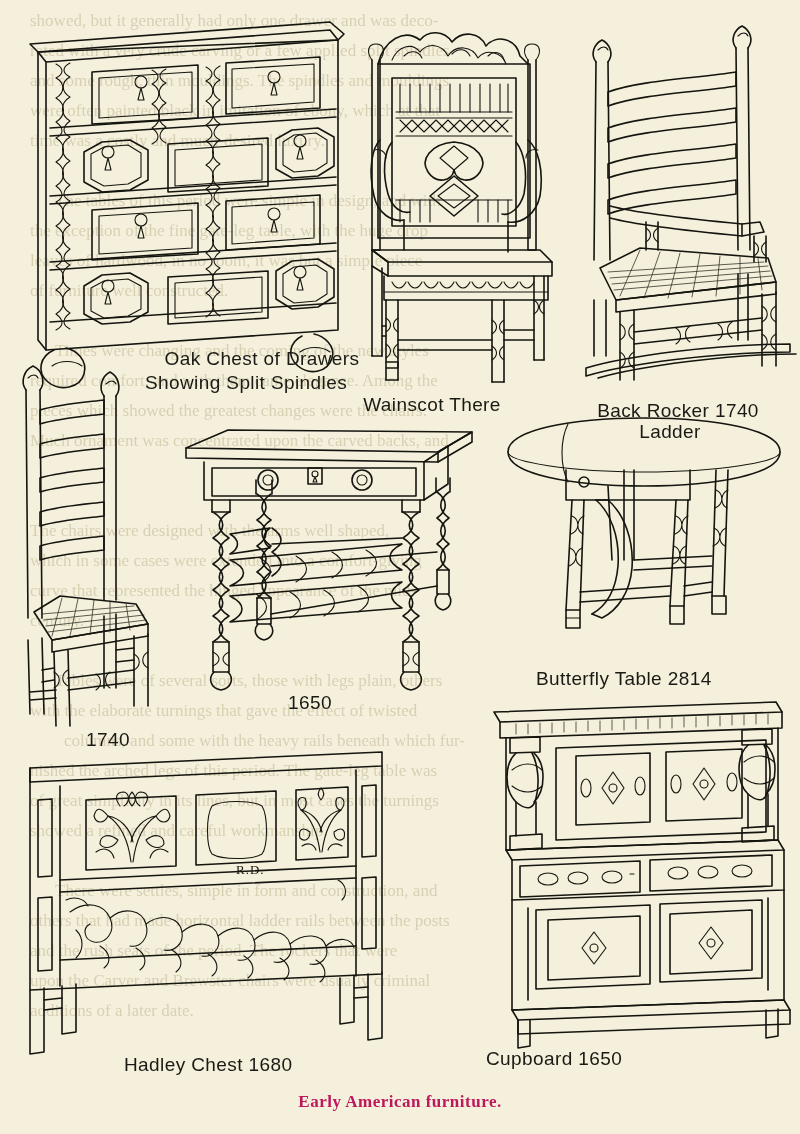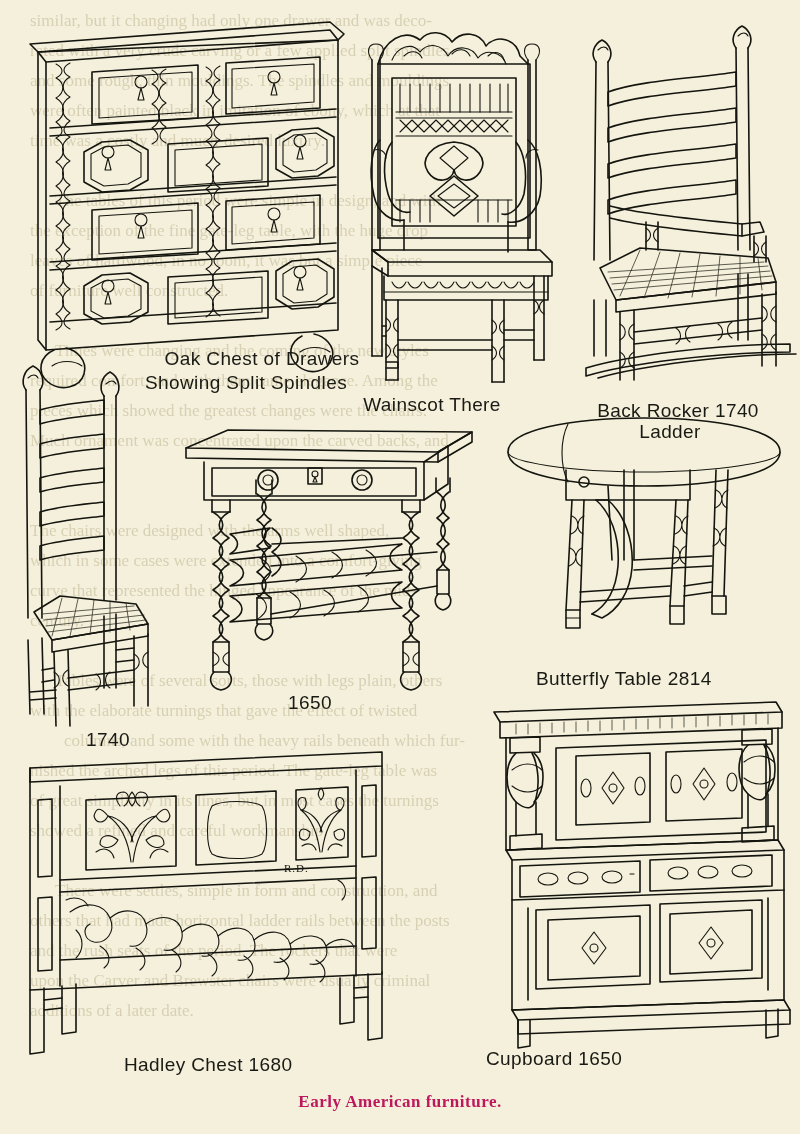--- a/index.html
+++ b/index.html
@@ -90,21 +90,21 @@
     fill: none;
     stroke: #2a2a1f;
     stroke-width: 0.75;
     stroke-linecap: round;
   }
 </style>
 </head>
 <body>
 
 <div class="bleed-layer">
-  <div class="bleed-line" style="left:30px; top:6px;">similar, but it changing had only one drawer and was deco-</div>
+  <div class="bleed-line" style="left:30px; top:6px;">showed, but it generally had only one drawer and was deco-</div>
   <div class="bleed-line" style="left:30px; top:36px;">rated with a very crude carving or a few applied split spindles</div>
   <div class="bleed-line" style="left:30px; top:66px;">and some rough, thin mouldings. The spindles and mouldings</div>
   <div class="bleed-line" style="left:30px; top:96px;">were often painted black in imitation of ebony, which at that</div>
   <div class="bleed-line" style="left:30px; top:126px;">time was a costly and much-desired luxury.</div>
   <div class="bleed-line" style="left:55px; top:186px;">The tables of this period were simple in design, and with</div>
   <div class="bleed-line" style="left:30px; top:216px;">the exception of the fine gate-leg table, with the huge drop</div>
   <div class="bleed-line" style="left:30px; top:246px;">leaves of hardwood, in no room, it was but a simple piece</div>
   <div class="bleed-line" style="left:30px; top:276px;">of furniture well constructed.</div>
   <div class="bleed-line" style="left:55px; top:336px;">Times were changing and the coming of the new styles</div>
   <div class="bleed-line" style="left:30px; top:366px;">required comfort, and with them came elegance. Among the</div>
@@ -727,13 +727,13 @@
   <div class="caption" style="left:536px; top:668px;">Butterfly Table 2814</div>
 
   <div class="caption" style="left:124px; top:1054px;">Hadley Chest 1680</div>
 
   <div class="caption" style="left:486px; top:1048px;">Cupboard  1650</div>
 
   <div class="plate-title">Early American furniture.</div>
 </div>
 
 <div style="position:absolute; left:236px; top:862px; z-index:3;
-            font-family:'Liberation Serif', serif; font-size:11px; letter-spacing:1px; color:#15150f;margin-left:48px;">R.D.</div>
+            font-family:'Liberation Serif', serif; font-size:13px; letter-spacing:1px; color:#15150f;">R.D.</div>
 
 </body></html>

